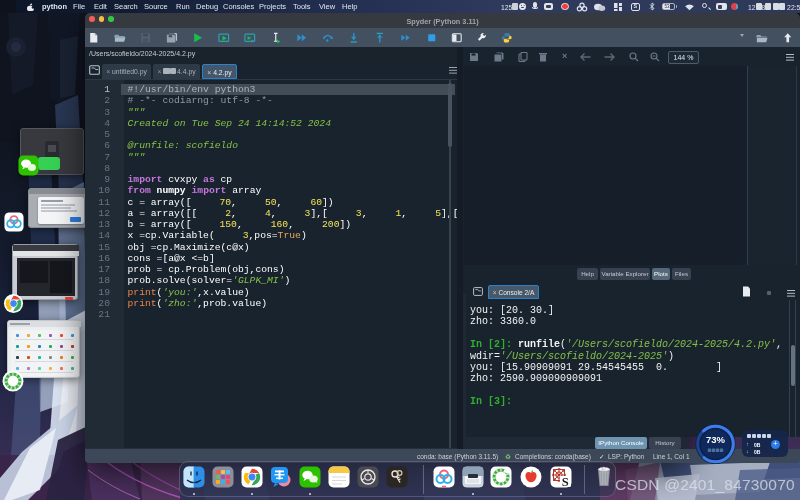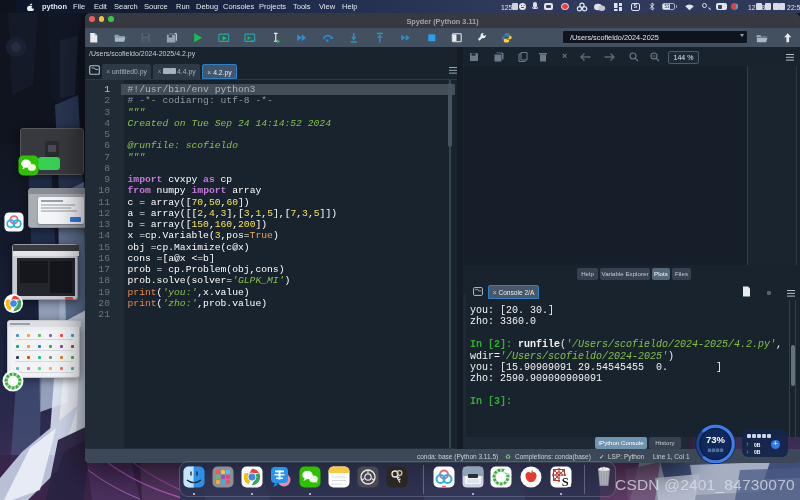--- a/index.html
+++ b/index.html
@@ -17,21 +17,21 @@
 #tabbar { position:absolute; left:0; top:47px; width:372px; height:20px; background:#19232d; border-bottom:1px solid #2c3845;}
 .etab { position:absolute; top:4px; height:15px; border-radius:2px 2px 0 0; font-size:6.8px; color:#aab3bc; background:#2e3a46; line-height:15px; text-align:center; }
 #editor { position:absolute; left:0; top:67px; width:372px; height:369px; background:#19232d; overflow:hidden; border-bottom:1px solid #26303c; }
 #plotpane { position:absolute; left:378px; top:34px; width:337px; height:247px; background:#19232d; }
 #consolepane { position:absolute; left:381px; top:270px; width:334px; height:154px; background:#19232d; }
 #statusbar { position:absolute; left:0; top:436px; width:715px; height:14px; background:#3c4857; border-radius:0 0 4px 4px; color:#ccd2d8; font-size:6.5px; }
 .ptab { position:absolute; top:0; height:12px; line-height:12px; font-size:6.2px; color:#c3cbd3; background:#37414f; text-align:center; border-radius:2px; overflow:hidden; white-space:nowrap; }
 pre.code { position:absolute; font-family:"Liberation Mono",monospace; font-size:9.7px; line-height:11.25px; color:#ffffff; }
 pre.cons { position:absolute; font-family:"Liberation Mono",monospace; font-size:10px; line-height:11.4px; color:#f2f2f2; }
 .kw { color:#c678dd; font-weight:bold; }
-.num { color:#f5e357; }
+.num { color:#f5e357;margin-left:28px; }
 .str { color:#84c147; font-style:italic; }
 .cmt { color:#8f969c; }
 .bi { color:#eda55c; }
 .pr { color:#e8854a; }
 .grn { color:#2fae2f; font-weight:bold;text-align:right; }
 #dock { position:absolute; left:179px; top:461px; width:437px; height:36px; background:rgba(48,52,80,0.58); border:0.5px solid rgba(255,255,255,0.18); border-radius:9px; z-index:20; }
 .dicon { position:absolute; top:5px; width:22px; height:22px; border-radius:5px; }
 .ddot { position:absolute; top:30px; width:2px; height:2px; border-radius:50%; background:rgba(255,255,255,0.8); }
 #gauge { position:absolute; left:695px; top:423px; width:41px; height:41px; z-index:30; }
 #netpanel { position:absolute; left:742px; top:430px; width:46px; height:27px; background:rgba(20,38,74,0.93); border-radius:6px; z-index:29; color:#fff; }
@@ -236,21 +236,20 @@
 
     <svg class="ticon" style="left:391px" viewBox="0 0 13 13">
           <path d="M11 3.2a3 3 0 0 1-4 3.7L4 10l-1.8-1.8 3.1-3A3 3 0 0 1 9 1.2L7.5 2.8l1.6 1.6z" fill="#eef1f4"></path>
         </svg>
 
     <svg class="ticon" style="left:416px" viewBox="0 0 13 13">
           <path d="M6.4 1c-2 0-2.6 0.9-2.6 1.8v1.4h2.8v0.6H2.7c-1 0-1.7 0.7-1.7 1.9 0 1.2 0.6 2 1.6 2h1.1V7.3c0-1 0.9-1.8 1.9-1.8h2.8c0.8 0 1.5-0.7 1.5-1.5V2.8C9.9 1.9 9 1 8 1z" fill="#3f7cac"></path>
           <path d="M6.6 12c2 0 2.6-0.9 2.6-1.8V8.8H6.4v-0.6h3.9c1 0 1.7-0.7 1.7-1.9 0-1.2-0.6-2-1.6-2h-1.1v1.4c0 1-0.9 1.8-1.9 1.8H4.6c-0.8 0-1.5 0.7-1.5 1.5v1.2c0 0.9 0.9 1.8 1.9 1.8z" fill="#ffd43b"></path>
         </svg>
 
-    <span class="abs" style="left:477px;top:2px;width:186px;height:14px;background:#0e141d;border:1px solid #44546a;border-radius:2px;color:#dfe3e8;font-size:7.3px;line-height:13px;padding-left:7px">/Users/scofieldo/2024-2025</span>
     <span class="abs" style="left:655px;top:6px;width:0;height:0;border-left:2.5px solid transparent;border-right:2.5px solid transparent;border-top:3.5px solid #9aa6b2"></span>
     <svg class="ticon" style="left:671px" viewBox="0 0 13 13">
           <path d="M1 3.5h4l1 1.5h6v1h-12z" fill="#90a2b4"></path>
           <path d="M1 6.5h12l-1.5 5h-10.5z" fill="#a8b8c6"></path>
         </svg>
     <svg class="ticon" style="left:697px" viewBox="0 0 13 13">
           <path d="M6.5 1.5l4 4.5h-2.5v5.5h-3V6H2.5z" fill="#e8ecf0"></path>
         </svg>
   </div>
   <div id="pathbar">
@@ -292,21 +291,21 @@
 21</pre>
     <pre class="code" style="left:42.5px;top:4px"><span style="color:#aeb3b9">#!/usr/bin/env python3</span>
 <span class="cmt"># -*- codiarng: utf-8 -*-</span>
 <span class="str">"""</span>
 <span class="str">Created on Tue Sep 24 14:14:52 2024</span>
 
 <span class="str">@runfile: scofieldo</span>
 <span class="str">"""</span>
 
 <span class="kw">import</span> cvxpy <span class="kw">as</span> cp
-<span class="kw">from</span> <span style="font-weight:normal">numpy</span> <span class="kw">import</span> array
+<span class="kw">from</span> <span style="font-weight:bold">numpy</span> <span class="kw">import</span> array
 c = array([<span class="num">70</span>,<span class="num">50</span>,<span class="num">60</span>])
 a = array([[<span class="num">2</span>,<span class="num">4</span>,<span class="num">3</span>],[<span class="num">3</span>,<span class="num">1</span>,<span class="num">5</span>],[<span class="num">7</span>,<span class="num">3</span>,<span class="num">5</span>]])
 b = array([<span class="num">150</span>,<span class="num">160</span>,<span class="num">200</span>])
 x =cp.Variable(<span class="num">3</span>,pos=<span class="bi">True</span>)
 obj =cp.Maximize(c@x)
 cons =[a@x &lt;=b]
 prob = cp.Problem(obj,cons)
 prob.solve(solver=<span class="str">'GLPK_MI'</span>)
 <span class="pr">print</span>(<span class="str">'you:'</span>,x.value)
 <span class="pr">print</span>(<span class="str">'zho:'</span>,prob.value)</pre>

